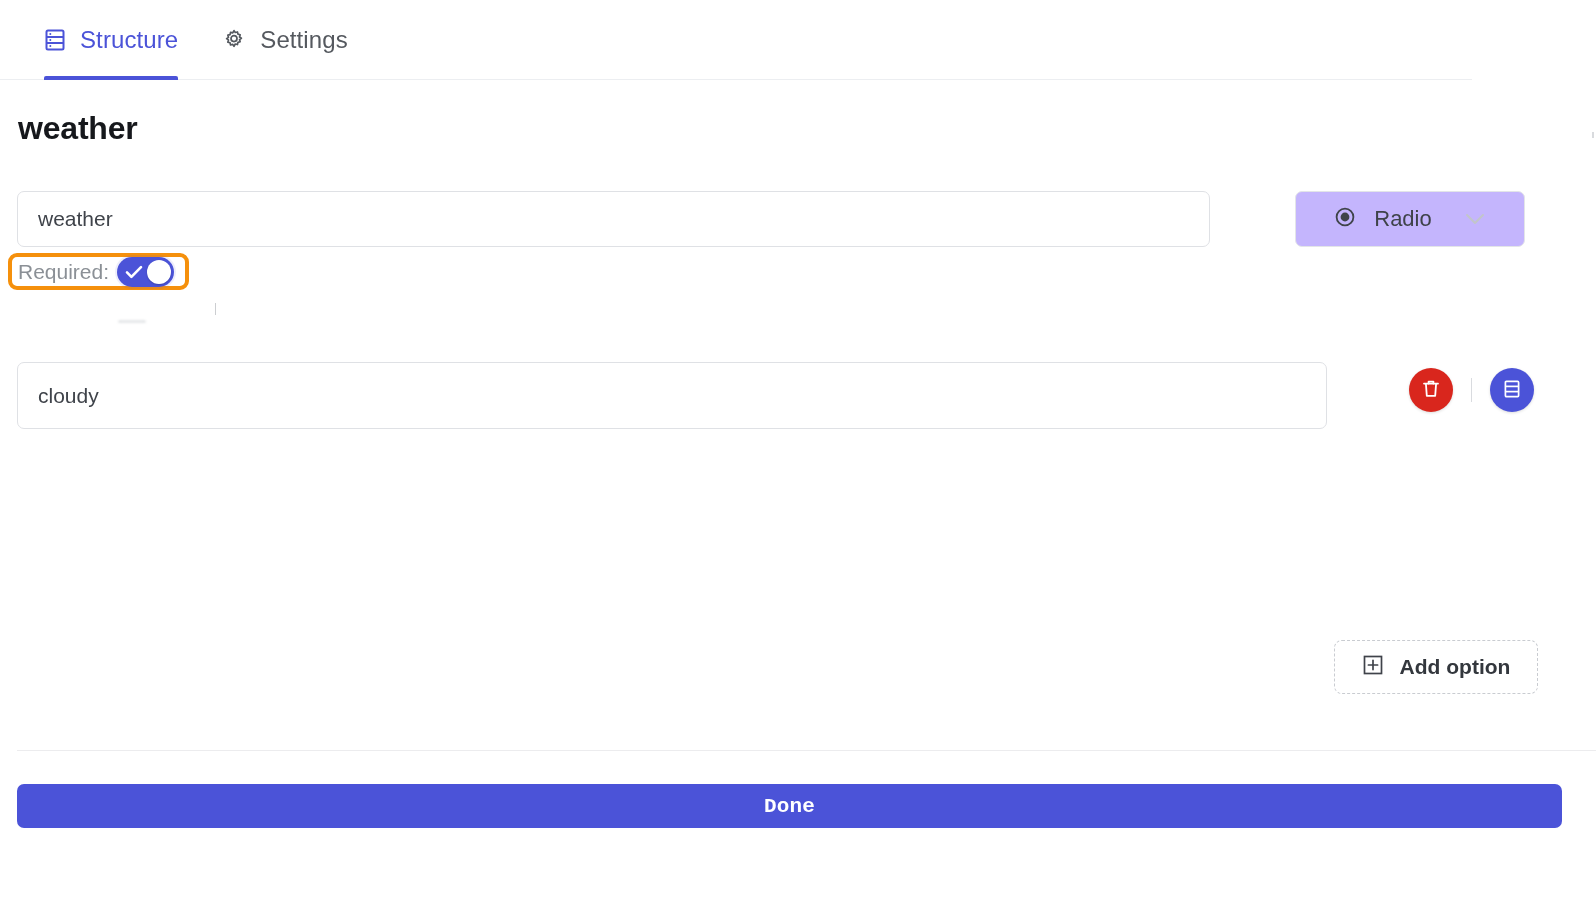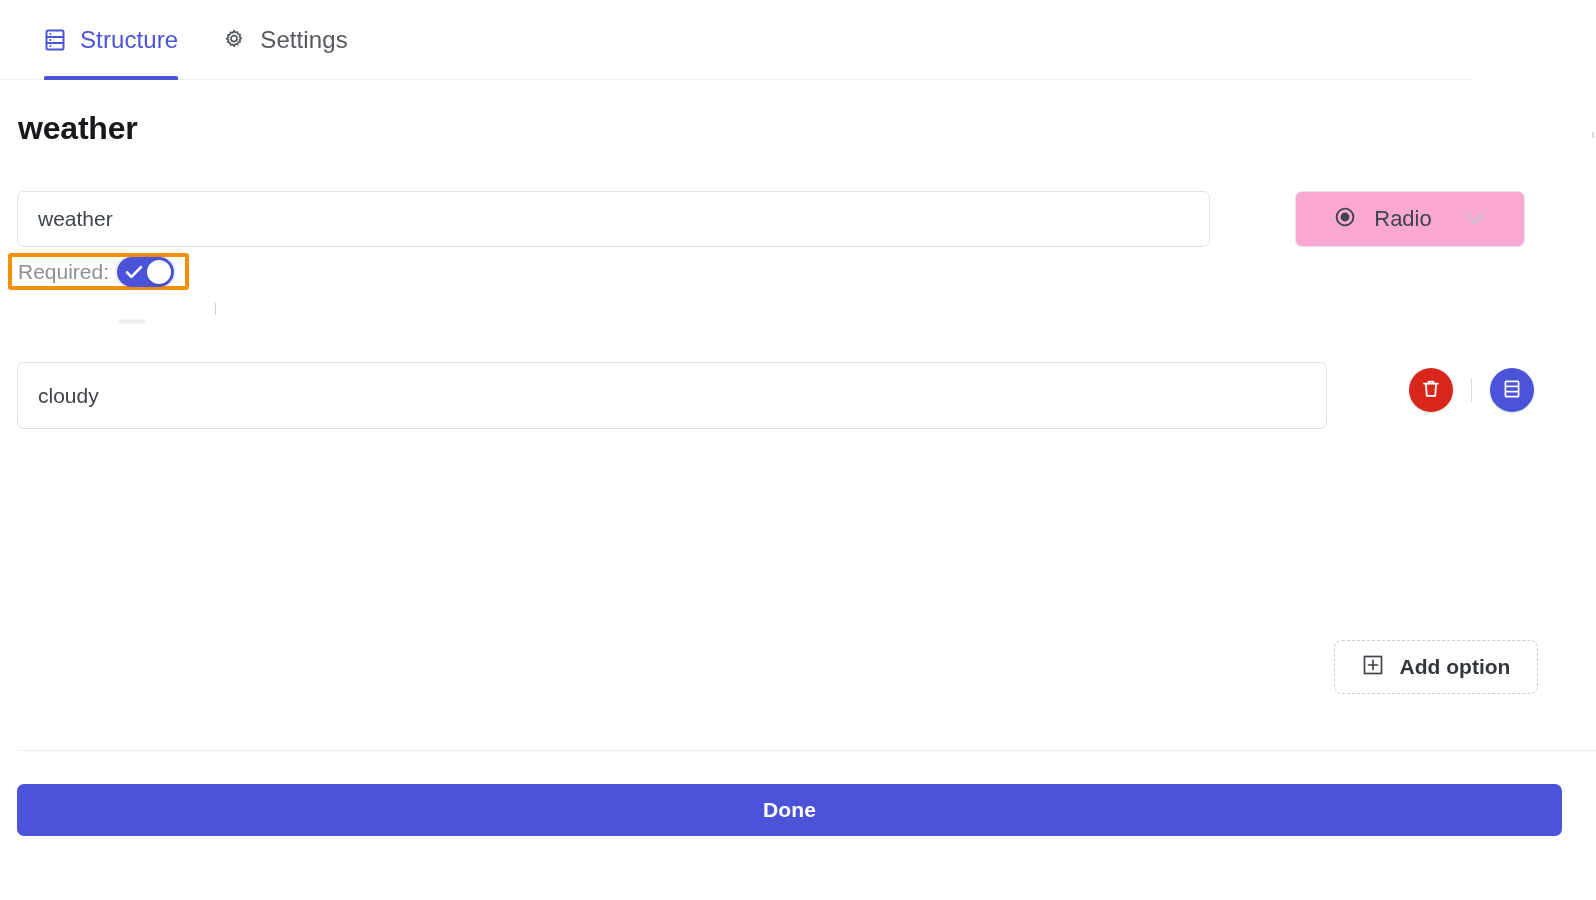--- a/index.html
+++ b/index.html
@@ -103,42 +103,42 @@
   }
 
   .type-select {
     position: absolute;
     left: 1278px;
     top: 0;
     width: 230px;
     height: 56px;
     border: 1px solid #e3e5e8;
     border-radius: 7px;
-    background: #f9a8d4;
+    background: #c4b5fd;
     display: flex;
     align-items: center;
     justify-content: center;
     gap: 18px;
     cursor: pointer;
   }
   .type-select-label {
     font-size: 22px;
     color: #3f434a;
   }
   .chevron { margin-left: 14px; display: flex; }
 
   
   .required-highlight {
     position: absolute;
     left: 8px;
     top: 253px;
     width: 181px;
     height: 37px;
     border: 4px solid #f5900c;
-    border-radius: 3px;
+    border-radius: 9px;
     display: flex;
     align-items: center;
     background: #ffffff;
   }
 
   .required-label {
     font-size: 21px;
     color: #8b9096;
     margin-left: 6px;
     white-space: nowrap;
@@ -277,28 +277,28 @@
     width: 1579px;
     height: 1px;
     background: #ececee;
   }
 
   .done-button {
     position: absolute;
     left: 17px;
     top: 784px;
     width: 1545px;
-    height: 52px;
+    height: 44px;
     border: none;
     border-radius: 7px;
     background: #4b53d8;
     color: #ffffff;
     font-size: 21px;
     font-weight: 700;
-    font-family: Liberation Sans, sans-serif;
+    font-family: Liberation Mono, monospace;
     cursor: pointer;
     letter-spacing: 0.1px;
   }
 </style>
 </head>
 <body>
 
 <div class="app">
 
   <div class="tabbar">

